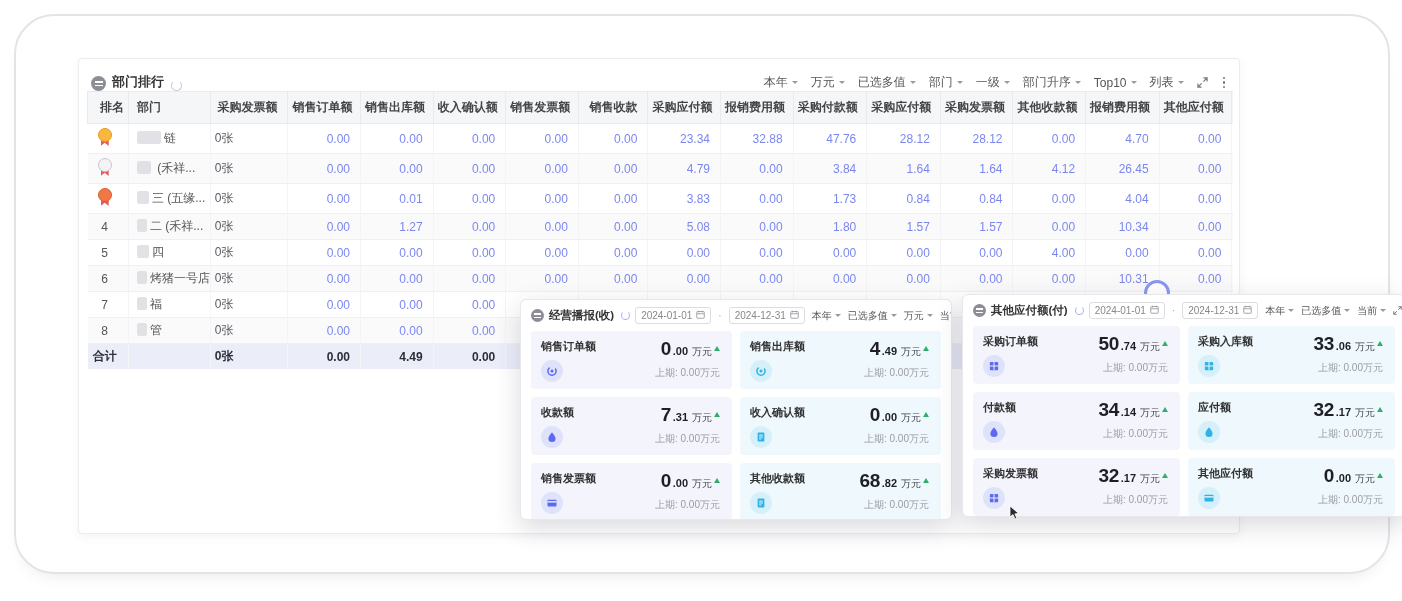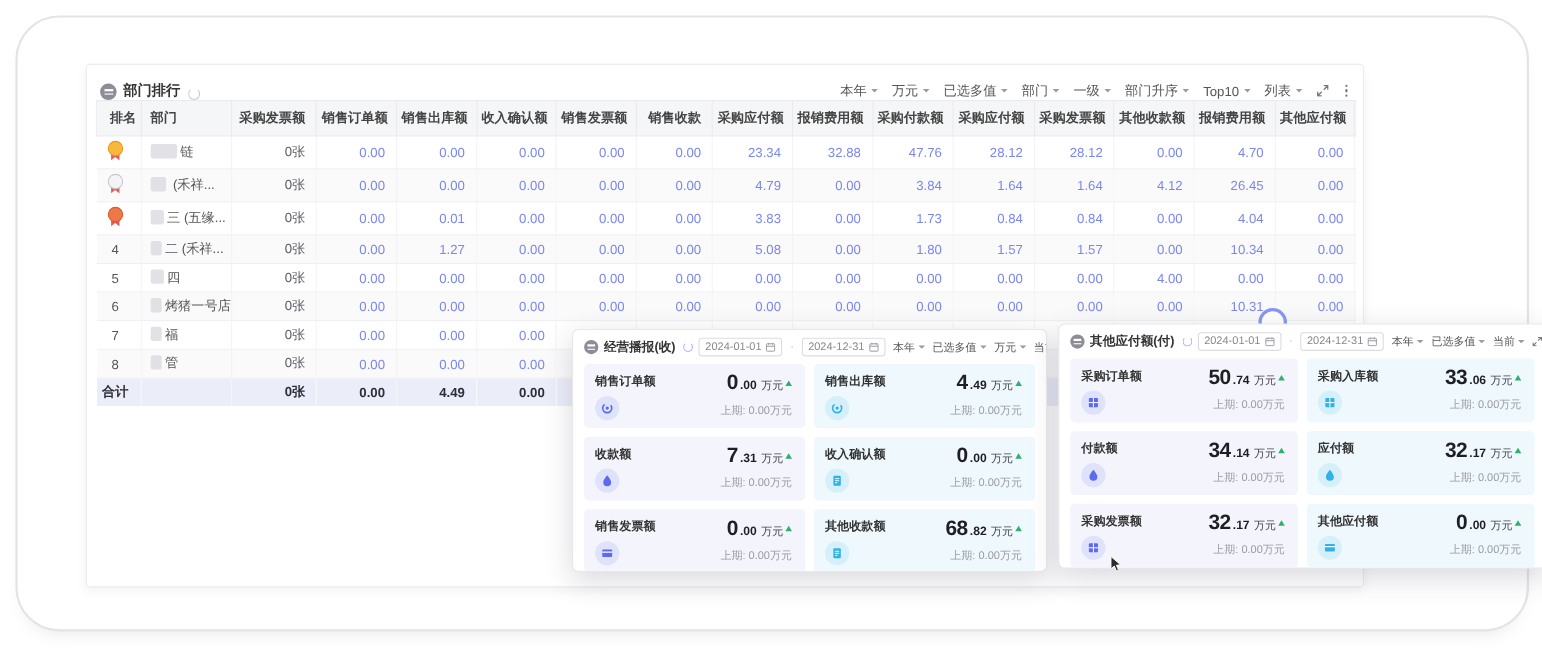--- a/index.html
+++ b/index.html
@@ -39,21 +39,21 @@
   table { border-collapse:collapse; table-layout:fixed; width:1170px; }
   th { background:#f5f6f8; font-size:12px; color:#444; font-weight:bold;
        padding:7px 10px 7px 4px; border:1px solid #e9e9ee; white-space:nowrap;
        overflow:hidden; }
   th.num { text-align:right; }
   th.c { text-align:right; padding:7px 4px; }
   th.l { text-align:left; padding-left:8px; }
   td { font-size:12px; padding:4px 10px 4px 4px; border-bottom:1px solid #f0f0f4;
        border-right:1px solid #f4f4f7; white-space:nowrap; overflow:hidden; height:23px; }
   td.num { text-align:right; color:#7b87ee; }
-  td.cnt { text-align:right; color:#5a5a63; }
+  td.cnt { text-align:left; color:#5a5a63; }
   td.rank { text-align:center; color:#555; }
   td.dept { text-align:left; padding-left:8px; color:#555; }
   tr.stripe td { background:#fafafb; }
   tr.total td { background:#ebedf9; color:#2e2e36; font-weight:bold; border-bottom:none; }
   tr.total td.num, tr.total td.cnt { color:#2e2e36; }
   .redact { display:inline-block; height:13px; background:#d8d8dd; border-radius:2px;
             vertical-align:-2px; margin-right:3px; opacity:.75; }
 
   
   .medal { position:relative; display:inline-block; width:14px; height:18px; }
@@ -73,21 +73,21 @@
   .bp { position:absolute; background:#fff; border:1px solid #e7e7ec; border-radius:6px;
         box-shadow:0 8px 26px rgba(50,50,80,.18); z-index:3; overflow:hidden; }
   .bp-left  { left:520px; top:299px; width:432px; height:221px; }
   .bp-right { left:962px; top:294px; width:444px; height:223px; }
   .bp-header { display:flex; align-items:center; gap:5px; padding:7px 8px 5px 10px; }
   .bp-title { font-size:11.5px; font-weight:bold; color:#333; white-space:nowrap; }
   .bp-header .circle-icon { width:13px; height:13px; }
   .bp-header .circle-icon i { width:7px; }
   .bp-header .spinner { width:9px; height:9px; margin-left:2px; }
   .bp-right-side { margin-left:auto; display:flex; align-items:center; gap:7px; }
-  .date-chip { display:inline-flex; align-items:center; gap:4px; border:1px solid #ddd;
+  .date-chip { display:inline-flex; gap:4px; border:1px solid #ddd;
                border-radius:3px; padding:2px 5px; font-size:10px; color:#888;
                white-space:nowrap; cursor:pointer; }
   .date-dot { color:#aaa; font-size:10px; }
   .bp .filter { font-size:10px; gap:3px; }
   .bp .caret { border-width:3px; margin-top:2px; }
   .bp-grid { display:grid; grid-template-columns:1fr 1fr; gap:8px; padding:2px 10px 0 10px; }
   .bp-card { position:relative; height:58px; border-radius:4px; padding:8px 10px; }
   .tone-purple { background:#f4f4fc; }
   .tone-cyan   { background:#eef8fd; }
   .bp-label { font-size:11px; color:#333; font-weight:bold; }

